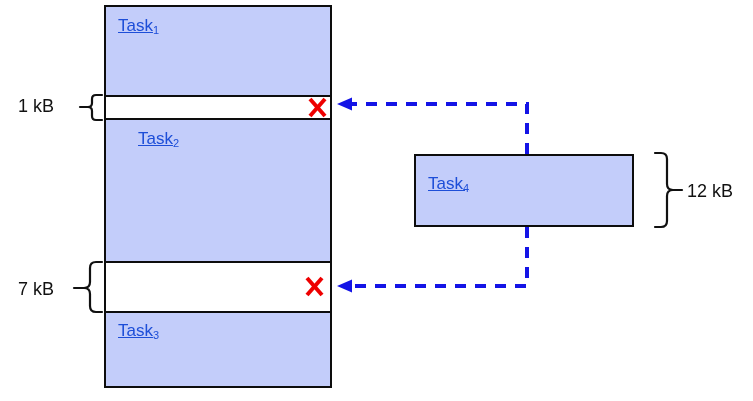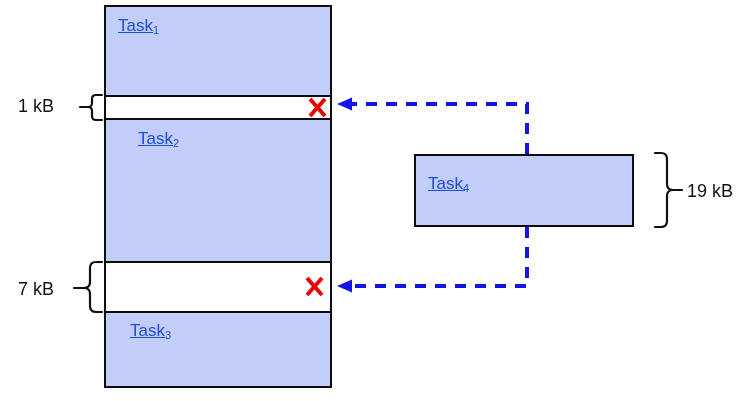--- a/index.html
+++ b/index.html
@@ -78,32 +78,32 @@
   <div class="mem-gap" style="left:104px; top:95px; width:228px; height:25px;"></div>
 
   <div class="mem-block" style="left:104px; top:118px; width:228px; height:145px;"></div>
   <div class="task-label" style="left:118px; top:130px;margin-left:20px;">
     <span>Task</span><sub>2</sub>
   </div>
 
   <div class="mem-gap" style="left:104px; top:261px; width:228px; height:52px;"></div>
 
   <div class="mem-block" style="left:104px; top:311px; width:228px; height:77px;"></div>
-  <div class="task-label" style="left:118px; top:322px;margin-left:12px;">
+  <div class="task-label" style="left:118px; top:322px;">
     <span>Task</span><sub>3</sub>
   </div>
 
   <div class="task4-box" style="left:414px; top:154px; width:220px; height:73px;"></div>
   <div class="task-label" style="left:428px; top:175px;">
     <span>Task</span><sub>4</sub>
   </div>
 
   <div class="size-label" style="left:18px; top:97px;">1 kB</div>
   <div class="size-label" style="left:18px; top:280px;">7 kB</div>
-  <div class="size-label" style="left:687px; top:182px;">19 kB</div>
+  <div class="size-label" style="left:687px; top:182px;">12 kB</div>
 
   <svg class="svg-layer" viewBox="0 0 753 401" xmlns="http://www.w3.org/2000/svg">
 
     <g>
       <path d="M 102 95 L 96 95 Q 92 95 92 99 L 92 103 Q 92 107 88 107 Q 92 107 92 111 L 92 116 Q 92 120 96 120 L 102 120" fill="none" stroke="#111111" stroke-width="2.2" stroke-linecap="round" stroke-linejoin="round"></path>
       <line x1="88" y1="107" x2="80" y2="107" stroke="#111111" stroke-width="2.2" stroke-linecap="round"></line>
     </g>
 
     <g>
       <path d="M 102 262 L 96 262 Q 90 262 90 268 L 90 282 Q 90 288 84 288 Q 90 288 90 294 L 90 306 Q 90 312 96 312 L 102 312" fill="none" stroke="#111111" stroke-width="2.2" stroke-linecap="round" stroke-linejoin="round"></path>

